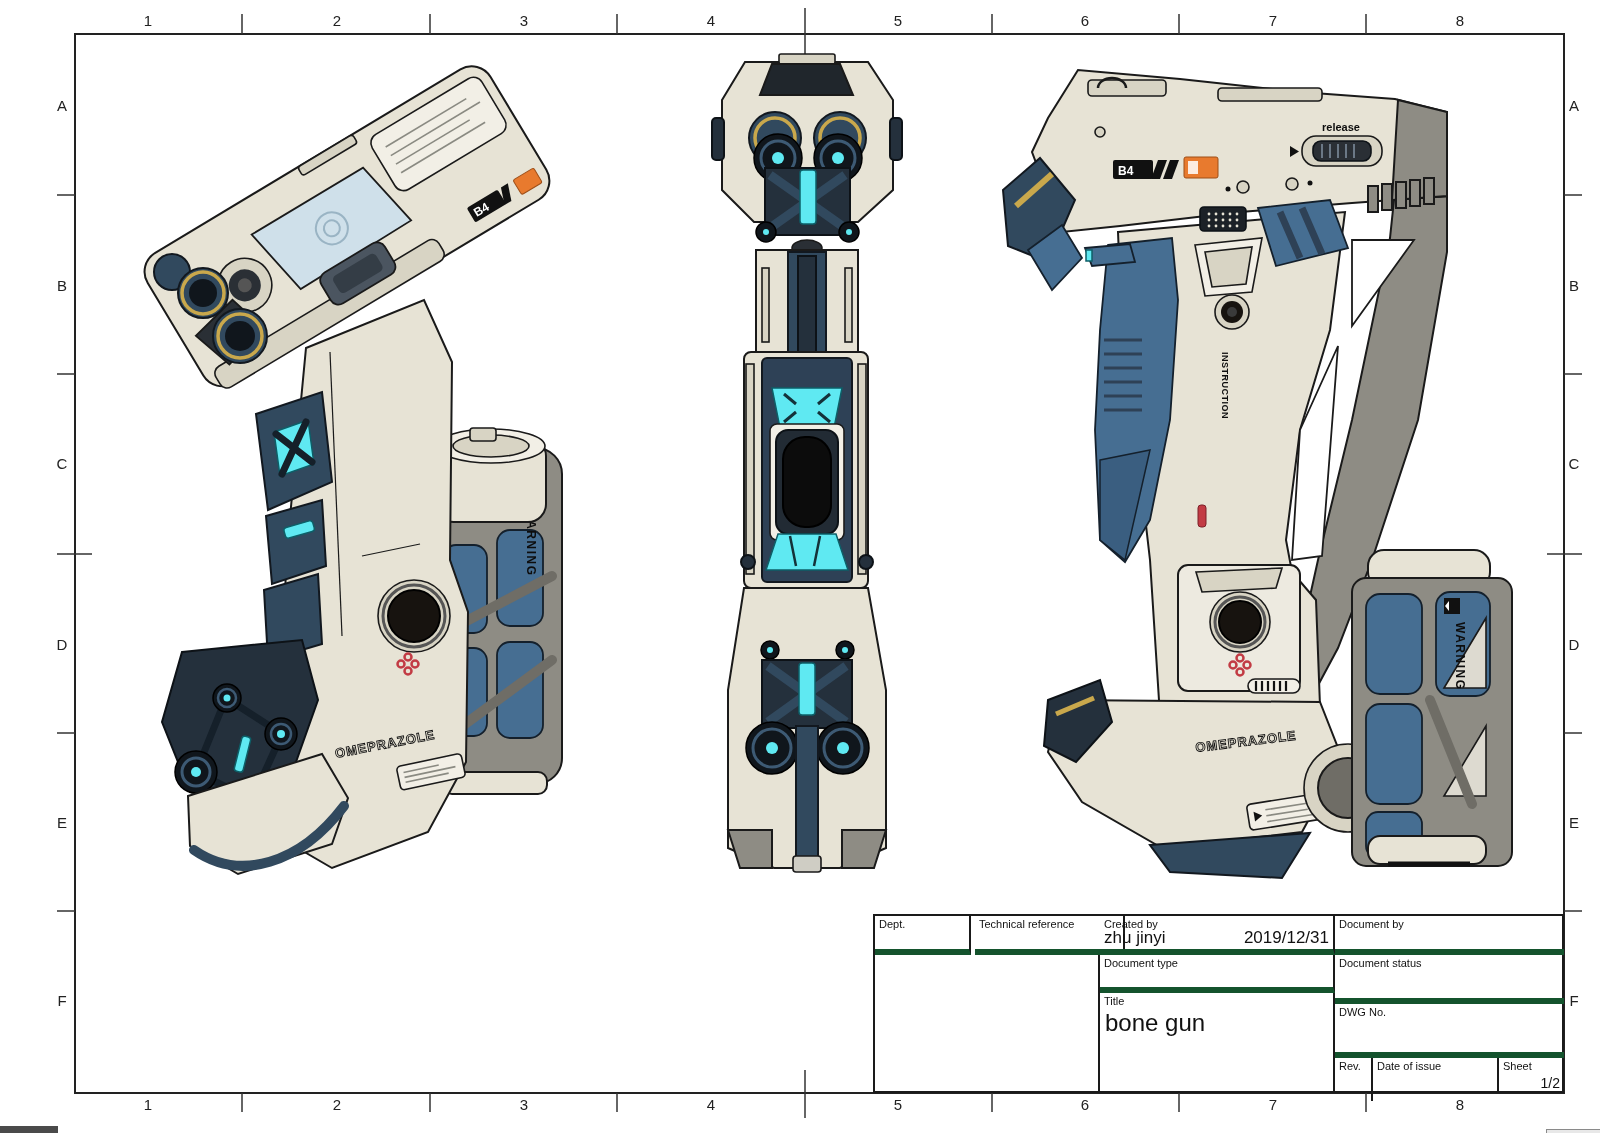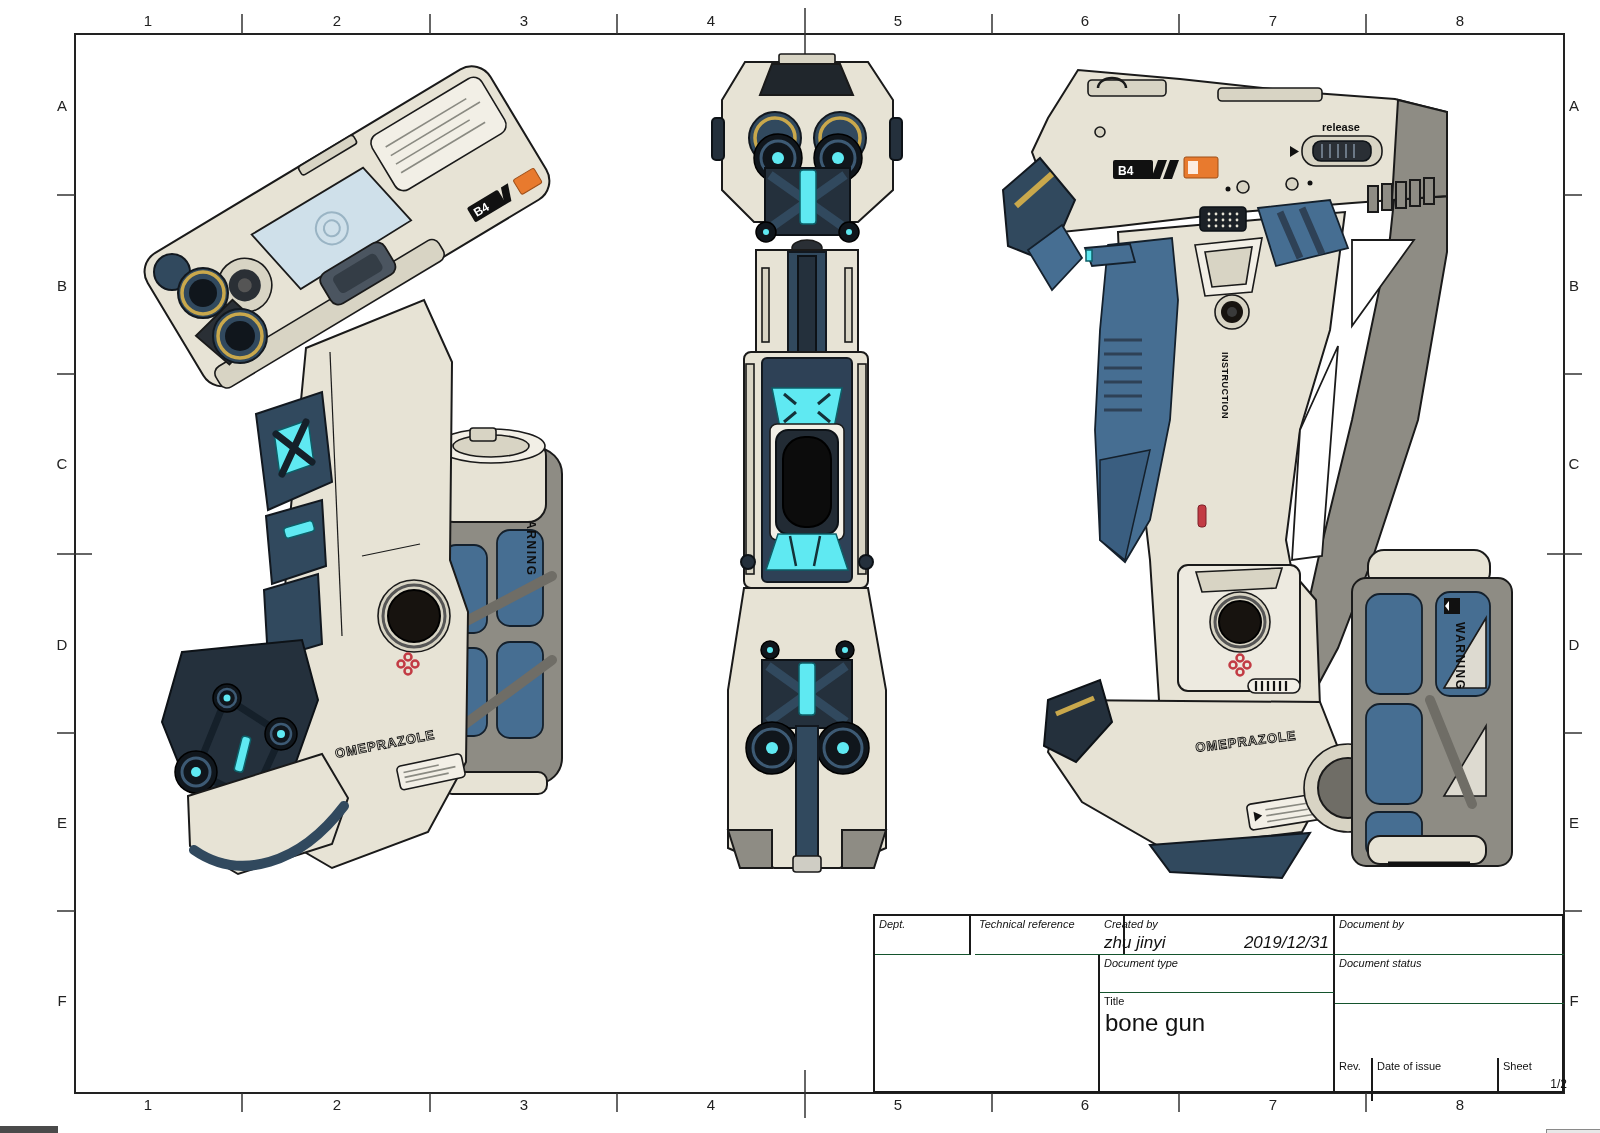--- a/index.html
+++ b/index.html
@@ -32,25 +32,25 @@
   
   .zone-label{position:absolute;transform:translate(-50%,-50%);
       font-size:15px;color:#222;user-select:none;}
 
   
   #title-block{position:absolute;left:873px;top:914px;width:691px;height:179px;
       border:2px solid #1a1a1a;box-sizing:border-box;background:#fff;}
   .tb-cell{position:absolute;box-sizing:border-box;}
   .tb-label{font-size:11px;color:#111;padding:2px 0 0 4px;}
   .br{border-right:2px solid #1a1a1a;}
-  .bb{border-bottom:1px solid #14532d;font-style:italic;}
+  .bb{border-bottom:6px solid #14532d;}
   .tb-value-md{position:absolute;left:4px;bottom:1px;font-size:17px;}
   .tb-date{position:absolute;right:4px;bottom:1px;font-size:17px;}
   .tb-title-val{position:absolute;left:5px;top:16px;font-size:24px;}
-  .tb-sheet-val{position:absolute;right:0;bottom:2px;font-size:12px;margin-left:24px;}
+  .tb-sheet-val{position:absolute;right:7px;bottom:2px;font-size:14px;margin-left:24px;}
 
   .corner-artifact{position:absolute;}
 </style>
 </head>
 <body>
 
 <div id="stage">
 
   
   <svg width="1600" height="1133" viewBox="0 0 1600 1133">
@@ -431,20 +431,23 @@
     <div class="tb-cell br bb" style="left:225px;top:39px;width:235px;height:38px">
       <div class="tb-label">Document type</div>
     </div>
     <div class="tb-cell br" style="left:225px;top:77px;width:235px;height:100px">
       <div class="tb-label">Title</div>
       <div class="tb-title-val">bone gun</div>
     </div>
     <div class="tb-cell bb" style="left:460px;top:39px;width:229px;height:49px">
       <div class="tb-label">Document status</div>
     </div>
+    <div class="tb-cell bb" style="left:460px;top:88px;width:229px;height:54px">
+      <div class="tb-label">DWG No.</div>
+    </div>
     <div class="tb-cell br" style="left:460px;top:142px;width:38px;height:43px">
       <div class="tb-label">Rev.</div>
     </div>
     <div class="tb-cell br" style="left:498px;top:142px;width:126px;height:35px">
       <div class="tb-label">Date of issue</div>
     </div>
     <div class="tb-cell" style="left:624px;top:142px;width:68px;height:35px">
       <div class="tb-label">Sheet</div>
       <div class="tb-sheet-val">1/2</div>
     </div>

